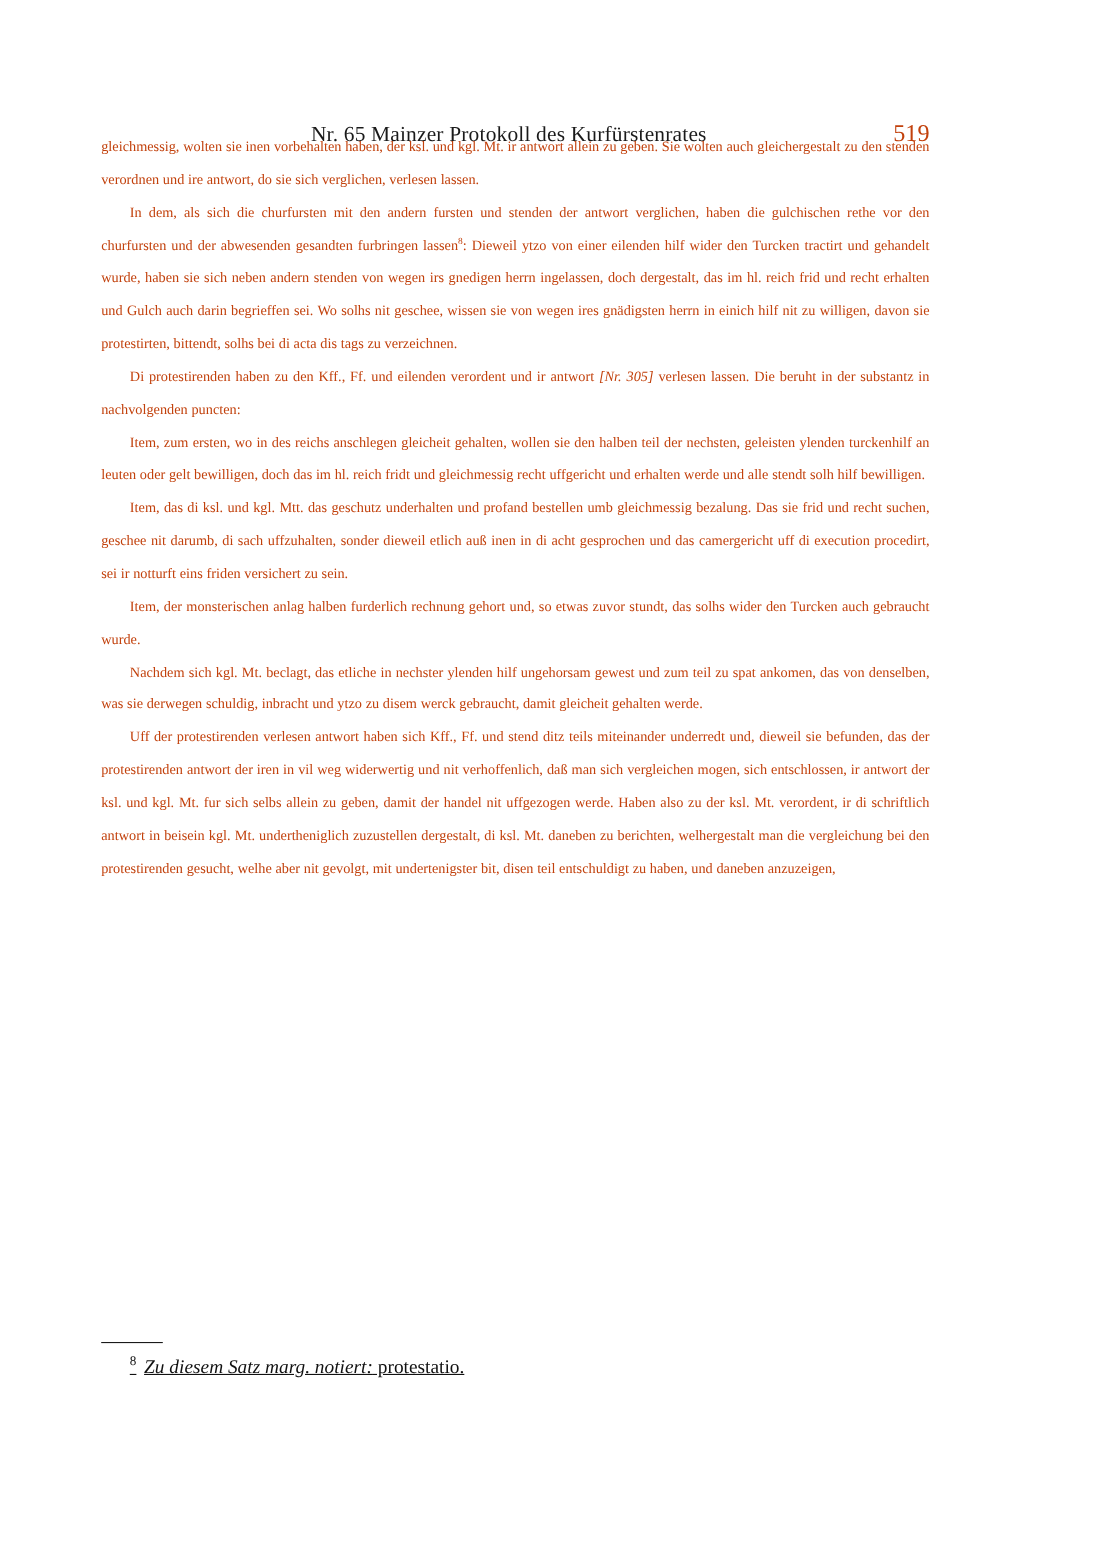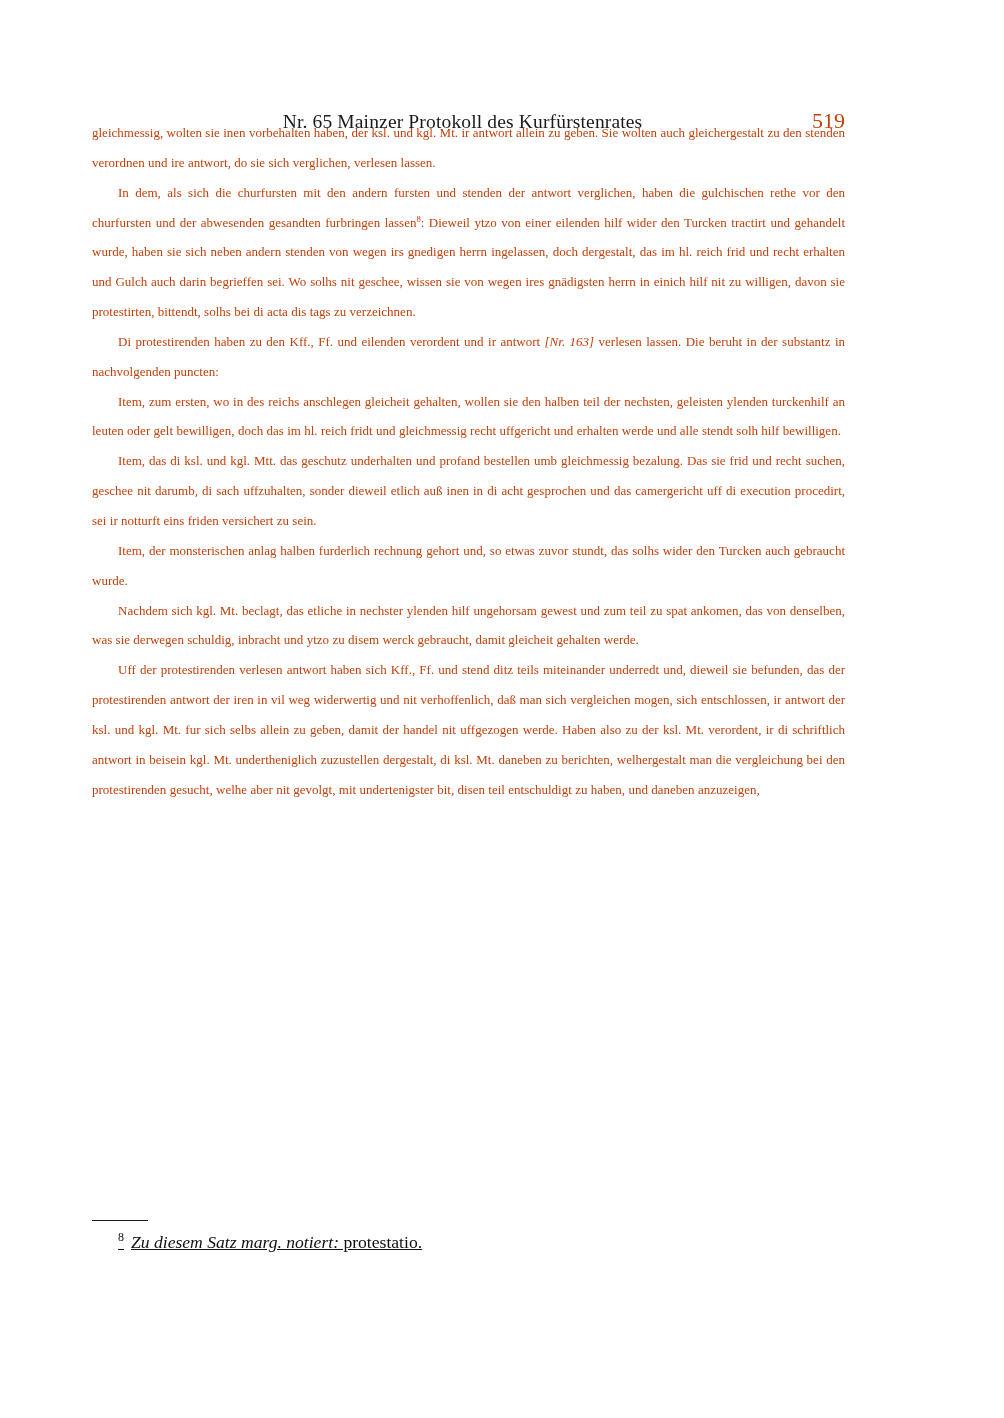--- a/index.html
+++ b/index.html
@@ -116,21 +116,21 @@
     <div class="rh-title">Nr. 65 Mainzer Protokoll des Kurfürstenrates</div>
     <div class="rh-folio">519</div>
   </div>
 
   <div class="textblock">
 
     <p class="para no-indent">gleichmessig, wolten sie inen vorbehalten haben, der ksl. und kgl. Mt. ir antwort allein zu geben. Sie wolten auch gleichergestalt zu den stenden verordnen und ire antwort, do sie sich verglichen, verlesen lassen.</p>
 
     <p class="para"><span>In dem, als sich die churfursten mit den andern fursten und stenden der antwort verglichen, haben die gulchischen rethe vor den churfursten und der abwesenden gesandten furbringen lassen</span><sup class="fn-ref">8</sup><span>: Dieweil ytzo von einer eilenden hilf wider den Turcken tractirt und gehandelt wurde, haben sie sich neben andern stenden von wegen irs gnedigen herrn ingelassen, doch dergestalt, das im hl. reich frid und recht erhalten und Gulch auch darin begrieffen sei. Wo solhs nit geschee, wissen sie von wegen ires gnädigsten herrn in einich hilf nit zu willigen, davon sie protestirten, bittendt, solhs bei di acta dis tags zu verzeichnen.</span></p>
 
-    <p class="para"><span>Di protestirenden haben zu den Kff., Ff. und eilenden verordent und ir antwort </span><span class="it">[Nr. 163]</span><span> verlesen lassen. Die beruht in der substantz in nachvolgenden puncten:</span></p>
+    <p class="para"><span>Di protestirenden haben zu den Kff., Ff. und eilenden verordent und ir antwort </span><span class="it">[Nr. 305]</span><span> verlesen lassen. Die beruht in der substantz in nachvolgenden puncten:</span></p>
 
     <p class="para">Item, zum ersten, wo in des reichs anschlegen gleicheit gehalten, wollen sie den halben teil der nechsten, geleisten ylenden turckenhilf an leuten oder gelt bewilligen, doch das im hl. reich fridt und gleichmessig recht uffgericht und erhalten werde und alle stendt solh hilf bewilligen.</p>
 
     <p class="para">Item, das di ksl. und kgl. Mtt. das geschutz underhalten und profand bestellen umb gleichmessig bezalung. Das sie frid und recht suchen, geschee nit darumb, di sach uffzuhalten, sonder dieweil etlich auß inen in di acht gesprochen und das camergericht uff di execution procedirt, sei ir notturft eins friden versichert zu sein.</p>
 
 
     <p class="para">Item, der monsterischen anlag halben furderlich rechnung gehort und, so etwas zuvor stundt, das solhs wider den Turcken auch gebraucht wurde.</p>
 
     <p class="para">Nachdem sich kgl. Mt. beclagt, das etliche in nechster ylenden hilf ungehorsam gewest und zum teil zu spat ankomen, das von denselben, was sie derwegen schuldig, inbracht und ytzo zu disem werck gebraucht, damit gleicheit gehalten werde.</p>
 

